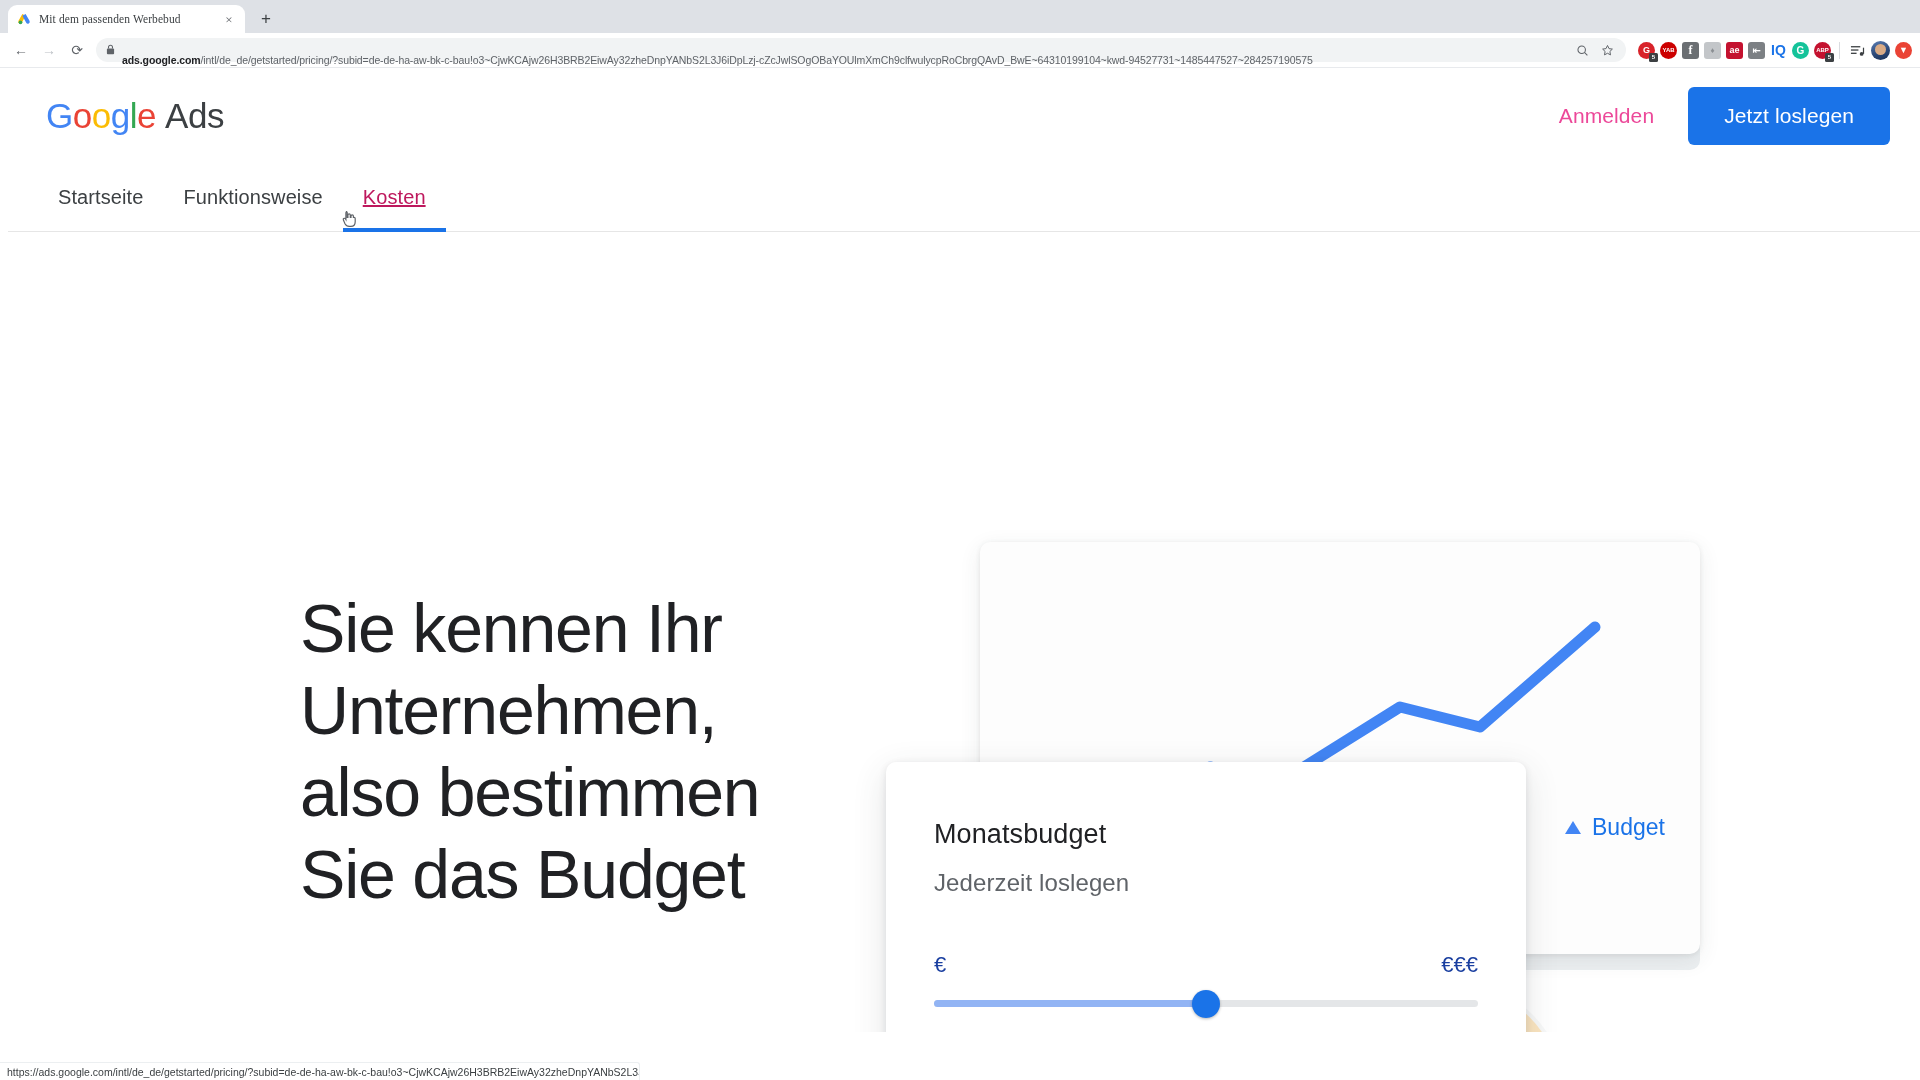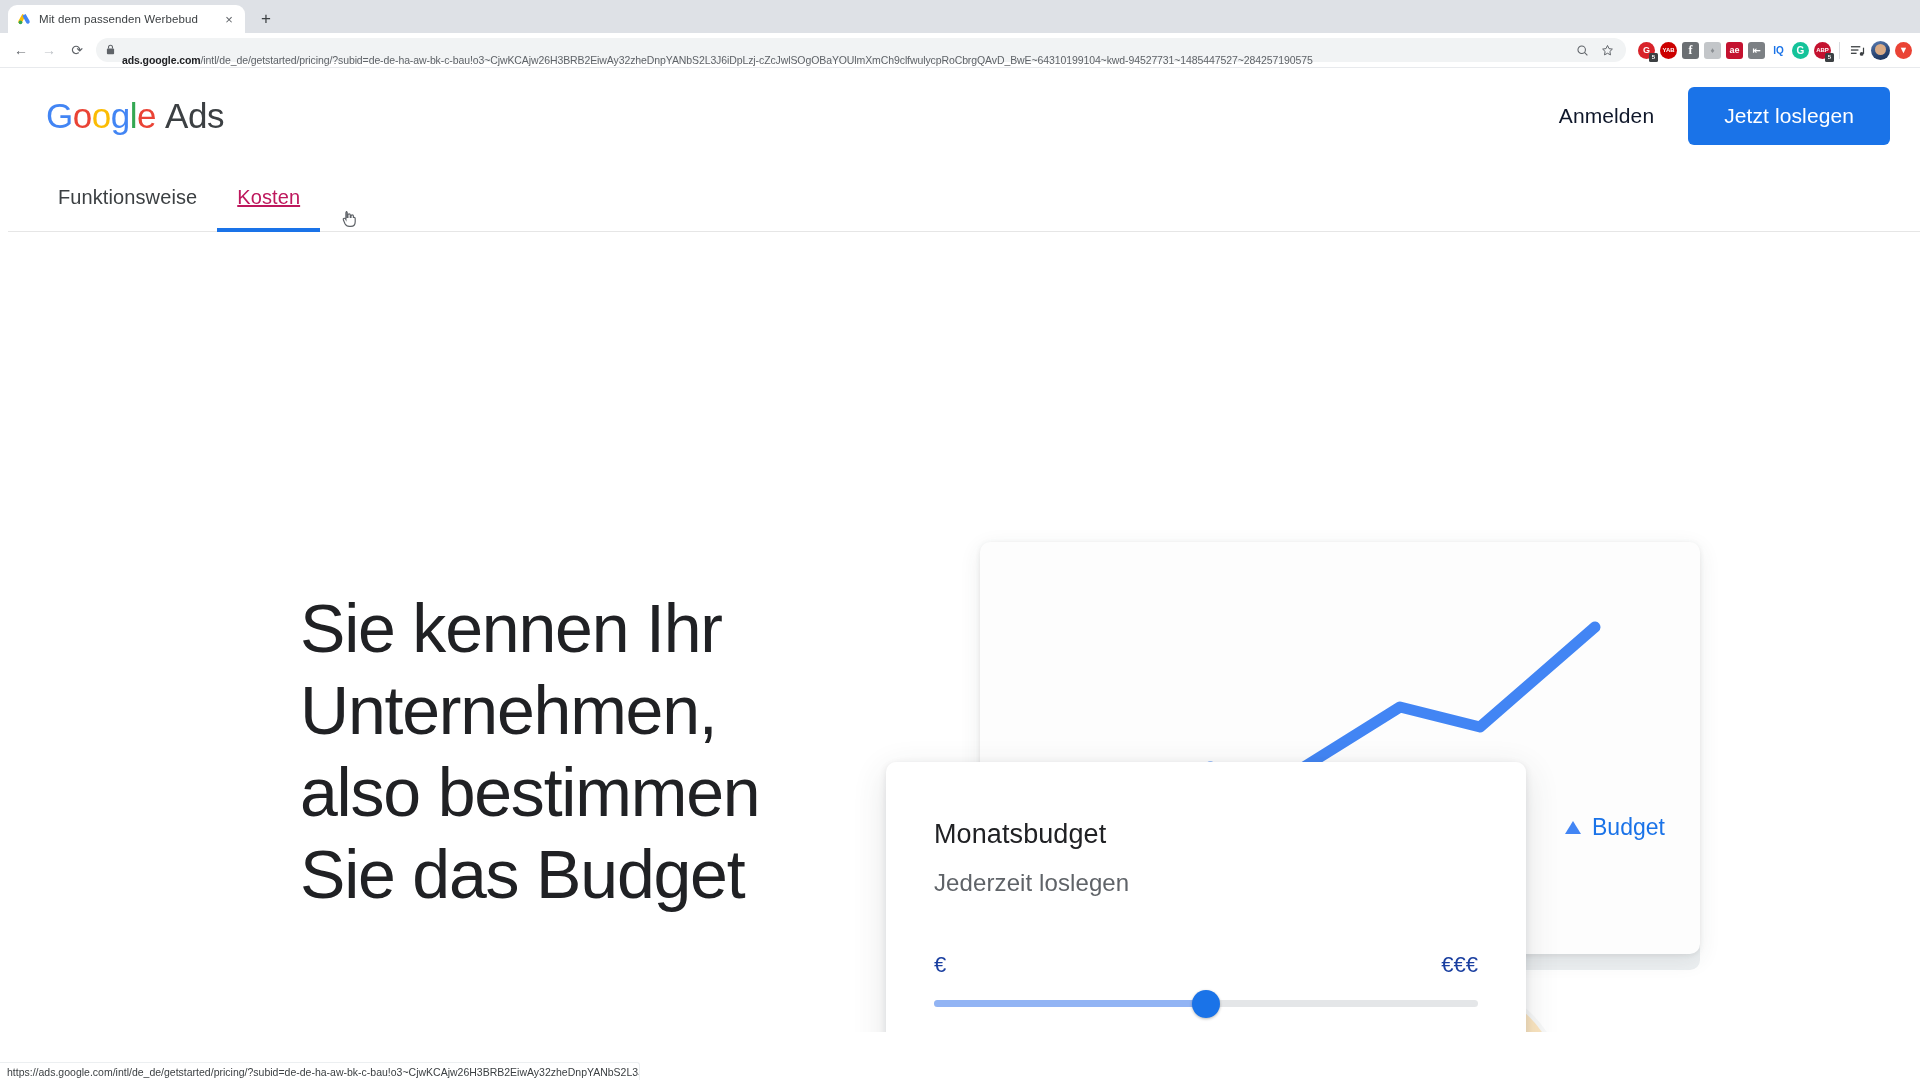--- a/index.html
+++ b/index.html
@@ -24,20 +24,21 @@
   .tab {
     height: 28px;
     width: 237px;
     background: #ffffff;
     border-radius: 9px 9px 0 0;
     display: flex;
     align-items: center;
     padding: 0 9px;
     gap: 8px;
     position: relative;
+    font-family: Liberation Serif, serif;
   }
   .tab-favicon {
     width: 14px; height: 14px;
     flex: 0 0 14px;
     position: relative;
   }
   .tab-title {
     font-size: 11.5px;
     color: #3c4043;
     white-space: nowrap;
@@ -149,21 +150,21 @@
     display: flex; align-items: center;
     padding: 0 38px 0 38px;
     background: #fff;
   }
   #logo { display: flex; align-items: baseline; gap: 9px; }
   #logo .gword { font-size: 35px; letter-spacing: -0.5px; font-weight: 400; }
   #logo .gword span { display: inline-block; }
   #logo .ads { font-size: 35px; color: #3c4043; font-weight: 400; letter-spacing: -0.3px; }
   #header-right { margin-left: auto; display: flex; align-items: center; gap: 34px; }
   #signin-link {
-    color: #0f172a; font-size: 21px; letter-spacing: 0.1px;
+    color: #ec4899; font-size: 21px; letter-spacing: 0.1px;
   }
   #cta-button {
     background: #1a73e8; color: #ffffff;
     font-size: 21px;
     padding: 17px 36px;
     border-radius: 6px;
     letter-spacing: 0.1px;
     white-space: nowrap;
   }
 
@@ -377,21 +378,21 @@
     <div id="ext-icons">
       <div class="ext" style="background:#d8232a;border-radius:50%;">
         <span style="font-size:9px;">G</span>
           <span class="badge">5</span>
       </div>
       <div class="ext" style="background:#cc0000;border-radius:50%;font-size:6px;">YAB</div>
       <div class="ext" style="background:#6b6f73;font-size:12px;font-family:'Liberation Serif',serif;">f</div>
       <div class="ext" style="background:#c3c6c9;color:#8b8f93;">♦</div>
       <div class="ext" style="background:#c4122f;font-size:9px;">ae</div>
       <div class="ext" style="background:#7c8084;font-size:10px;">⇤</div>
-      <div class="ext" style="background:transparent;color:#1a73e8;font-size:10px;">IQ</div>
+      <div class="ext" style="background:transparent;color:#1a73e8;font-size:14px;">IQ</div>
       <div class="ext" style="background:#15c39a;border-radius:50%;font-size:10px;">G</div>
       <div class="ext" style="background:#c4122f;border-radius:50%;font-size:6px;">ABP<span class="badge">5</span></div>
       <span class="divider"></span>
       <span class="omnibox-icon">
         <svg width="15" height="15" viewBox="0 0 16 16">
             <line x1="1" y1="4" x2="11" y2="4" stroke="#3c4043" stroke-width="1.4"></line>
             <line x1="1" y1="7.5" x2="9" y2="7.5" stroke="#3c4043" stroke-width="1.4"></line>
             <line x1="1" y1="11" x2="7" y2="11" stroke="#3c4043" stroke-width="1.4"></line>
             <circle cx="12.4" cy="11.6" r="2" fill="#3c4043"></circle>
             <line x1="14.4" y1="11.6" x2="14.4" y2="5" stroke="#3c4043" stroke-width="1.3"></line>
@@ -411,20 +412,21 @@
         </span>
         <span class="ads">Ads</span>
       </div>
       <div id="header-right">
         <a id="signin-link">Anmelden</a>
         <div id="cta-button">Jetzt loslegen</div>
       </div>
     </div>
 
     <div id="nav-tabs">
+      <div class="nav-tab">Startseite</div>
       <div class="nav-tab">Funktionsweise</div>
       <div class="nav-tab active">Kosten</div>
     </div>
 
     <div id="cursor">
       <svg width="16" height="18" viewBox="0 0 16 18">
         <path d="M5 1.5c.8 0 1.2.6 1.2 1.3v4.6h.7V5.1c0-.7.5-1.2 1.2-1.2s1.2.5 1.2 1.2v2.3h.7V6c0-.7.5-1.2 1.2-1.2s1.2.5 1.2 1.2v1.4h.7c.7 0 1.1.5 1.1 1.2v3.2c0 2.8-1.8 4.6-4.3 4.6H8.2c-2.1 0-3.3-.9-4.2-2.6L2.4 10c-.3-.6-.1-1.3.5-1.6.5-.3 1.2-.1 1.5.4l.5.8V2.8c0-.7.4-1.3 1.1-1.3z" fill="none" stroke="#5f6368" stroke-width="1.2"></path>
       </svg>
     </div>
 

